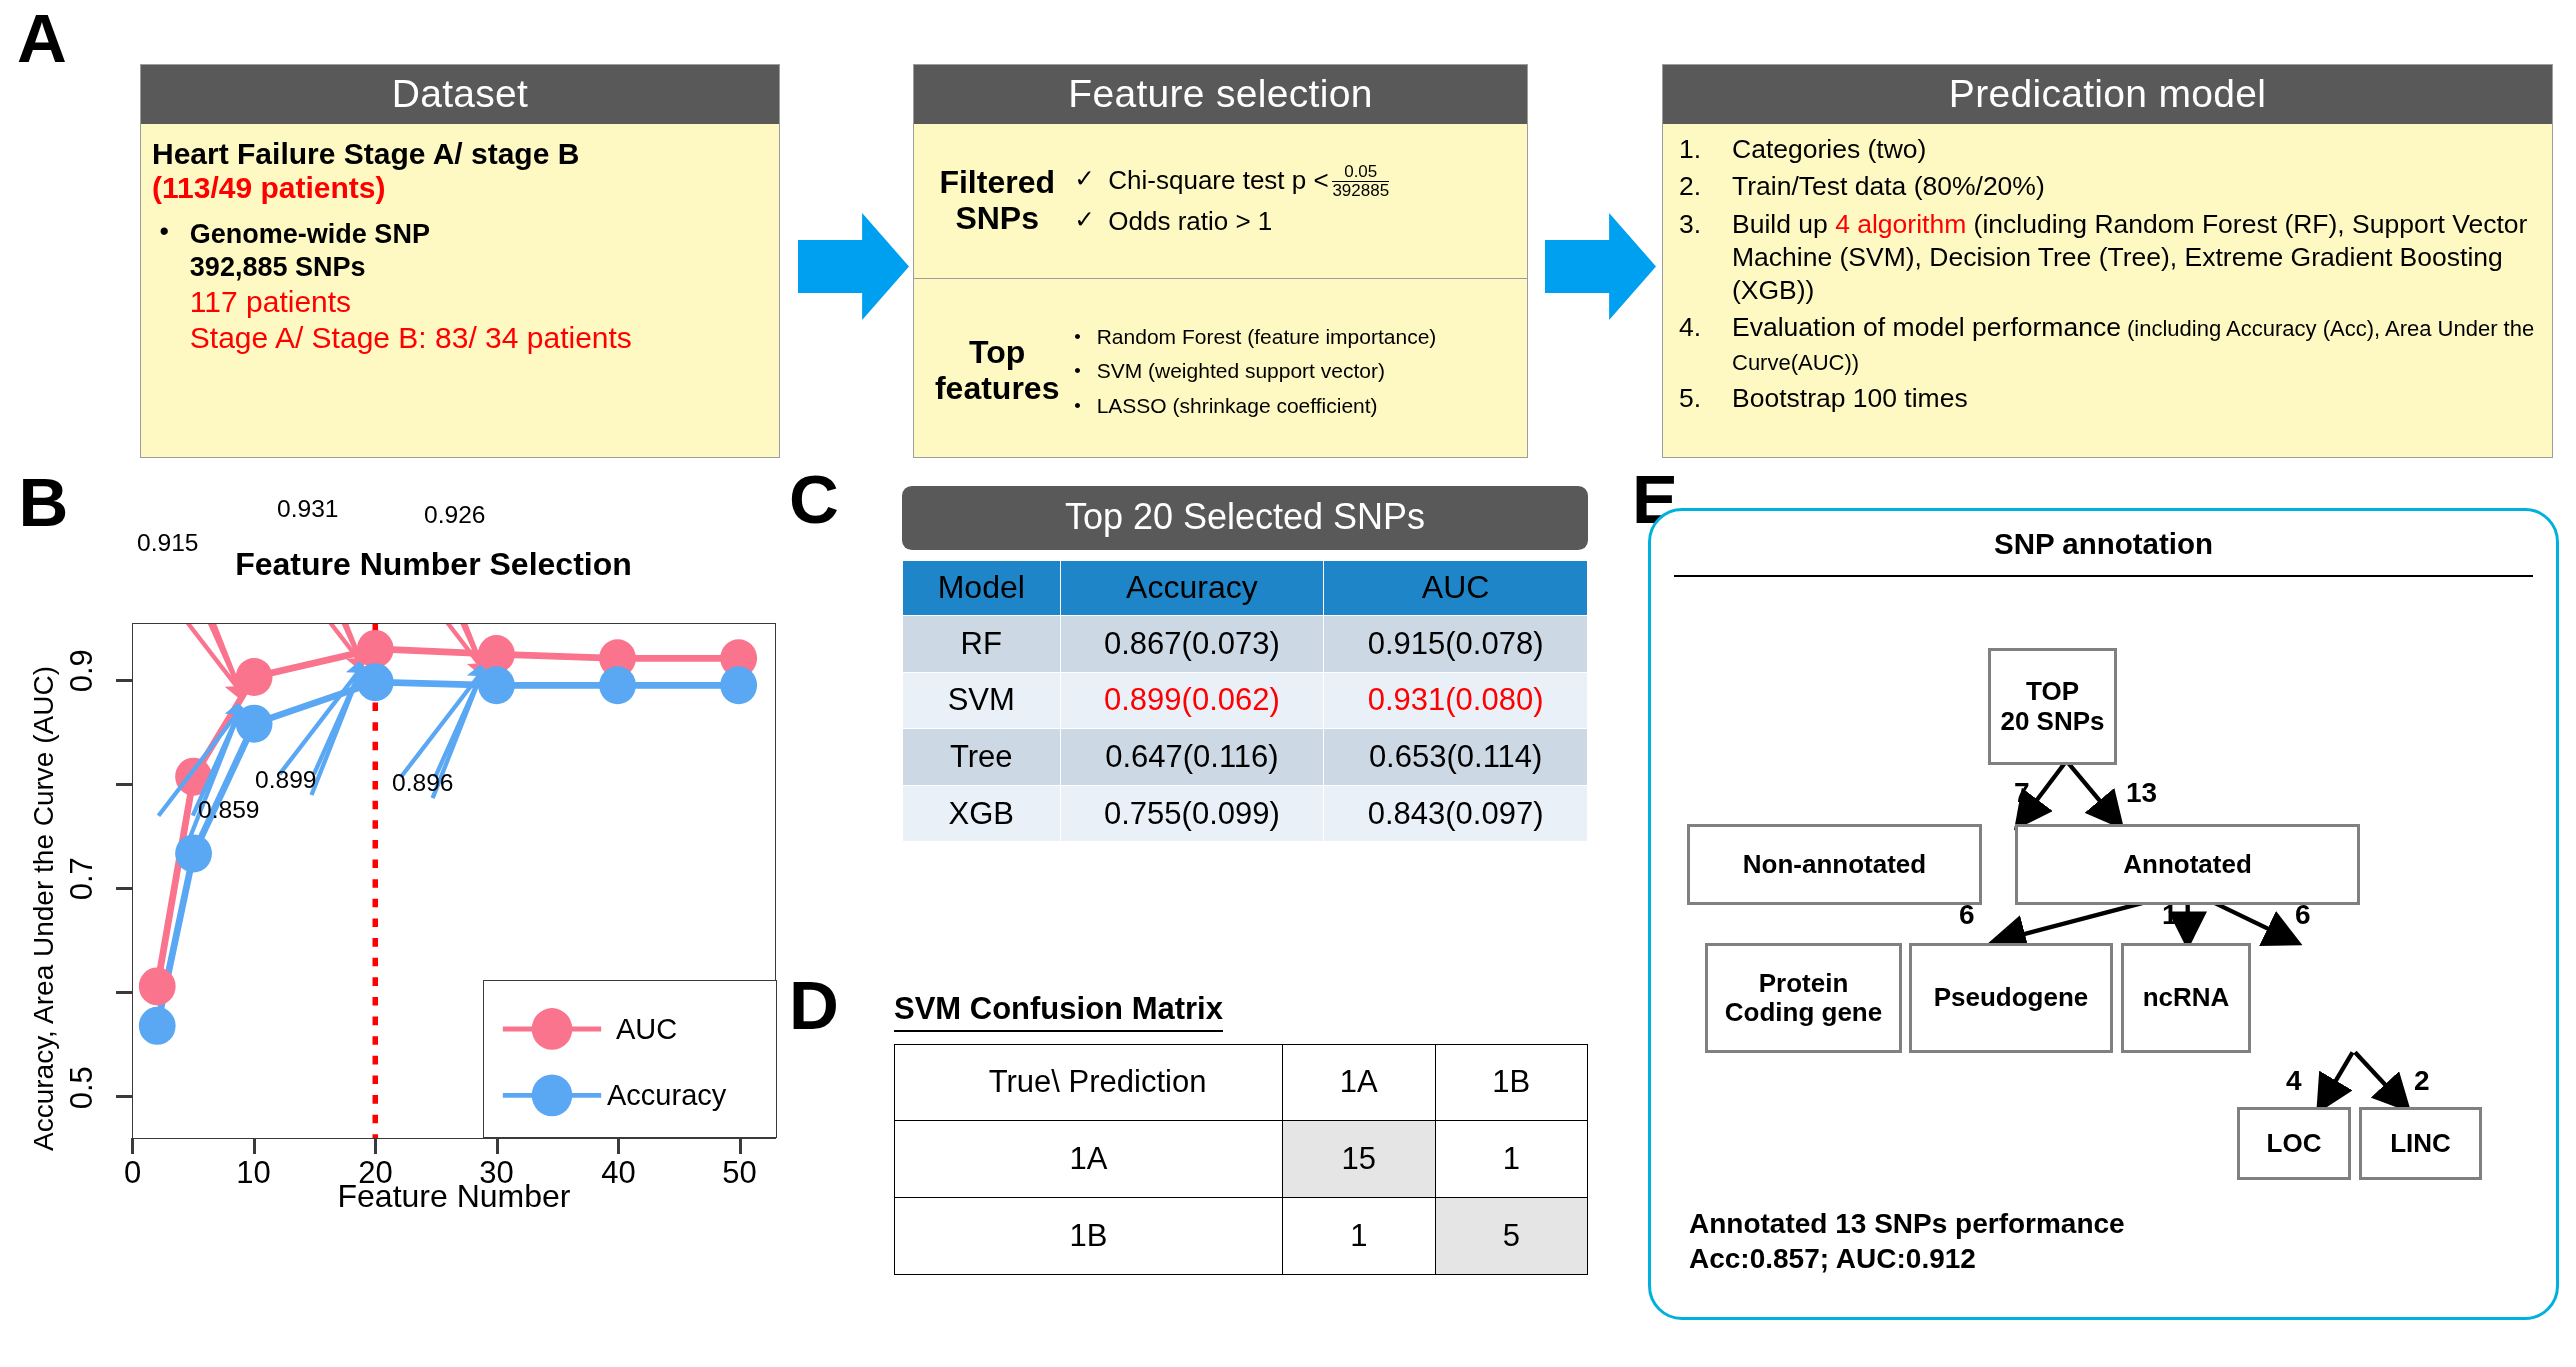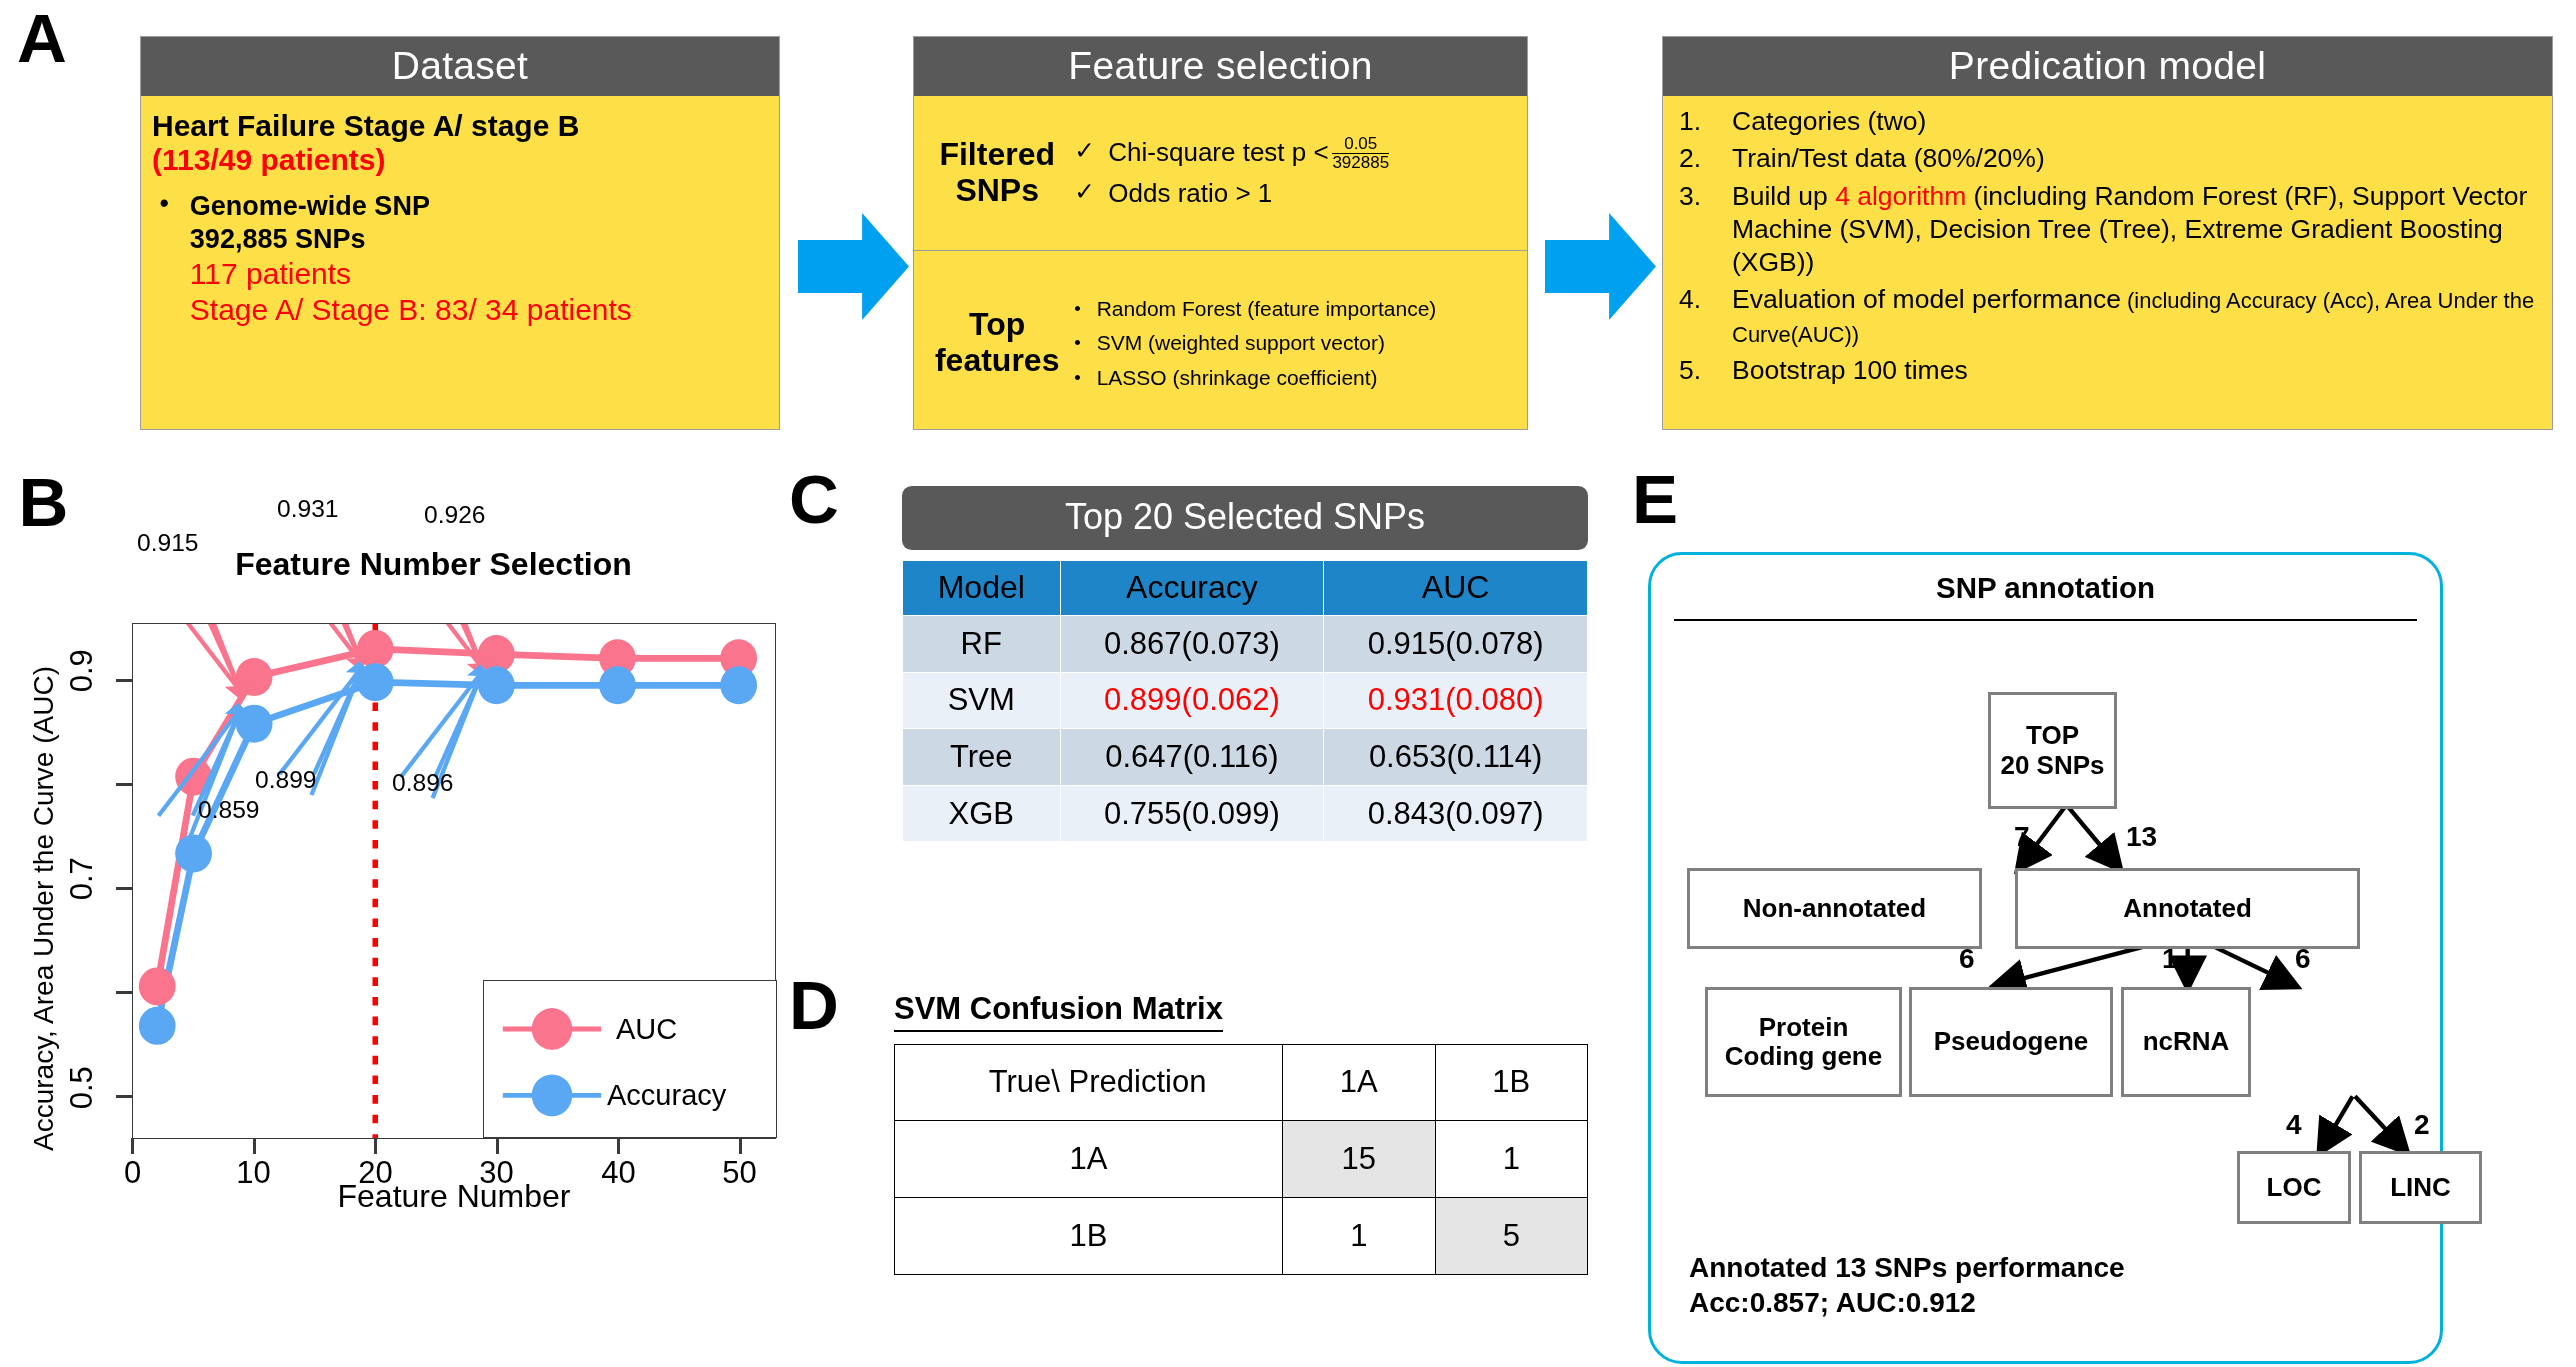--- a/index.html
+++ b/index.html
@@ -4,21 +4,21 @@
 <style>
   html,body{margin:0;padding:0;background:#ffffff;}
   body{width:2576px;height:1367px;position:relative;
        font-family:"Liberation Sans","DejaVu Sans",sans-serif;color:#000;}
   .abs{position:absolute;}
 
   
   .panel-letter{font-weight:bold;font-size:69px;line-height:1;letter-spacing:-1.2px;}
 
   
-  .flowbox{border:1.8px solid #9d9d9d;background:#fde047;box-sizing:border-box;}
+  .flowbox{border:1.8px solid #9d9d9d;background:#fef9c3;box-sizing:border-box;margin-top:28px;}
   .flowbox-hd{background:#595959;color:#fff;text-align:center;
               font-size:39px;line-height:1;padding:8.6px 0 11px 0;letter-spacing:0.3px;}
   .flowbox-bd{padding:6.2px 11px;box-sizing:border-box;}
 
   .hf-title{font-weight:bold;font-size:30px;line-height:1.12;margin-top:7.4px;}
   .hf-red{font-weight:bold;font-size:30px;line-height:1.12;color:#ff0000;}
   .hf-bul{display:flex;margin-top:13.5px;}
   .hf-bul .dot{font-size:27px;line-height:1;margin-right:21px;margin-left:7.4px;}
   .hf-sub{font-weight:bold;font-size:27px;line-height:1.22;}
   .hf-sub2{font-size:27px;line-height:1.22;font-weight:bold;}
@@ -358,21 +358,21 @@
       <td style="height:74px;">1B</td>
       <td>1</td>
       <td class="hl">5</td>
     </tr>
   </tbody>
     </table>
 </div>
 
 <div class="abs panel-letter" style="left:1632px;top:465px;">E</div>
 
-<div class="ebox" style="left:1648px;top:552px;width:795px;height:812px;">
+<div class="ebox" style="left:1648px;top:508px;width:911px;height:812px;">
   <div class="e-title" style="margin-top:16px;">SNP annotation</div>
   <div class="e-rule" style="margin:13.5px 23.4px 0 23.4px;"></div>
 
   <svg class="abs" style="left:0;top:0;" width="911" height="812" viewBox="0 0 1480 1320">
     <defs>
       <marker id="ah" markerWidth="9" markerHeight="9" refX="7" refY="4.5" orient="auto">
         <polygon points="0,0 9,4.5 0,9" fill="#000"></polygon>
       </marker>
     </defs>
 

